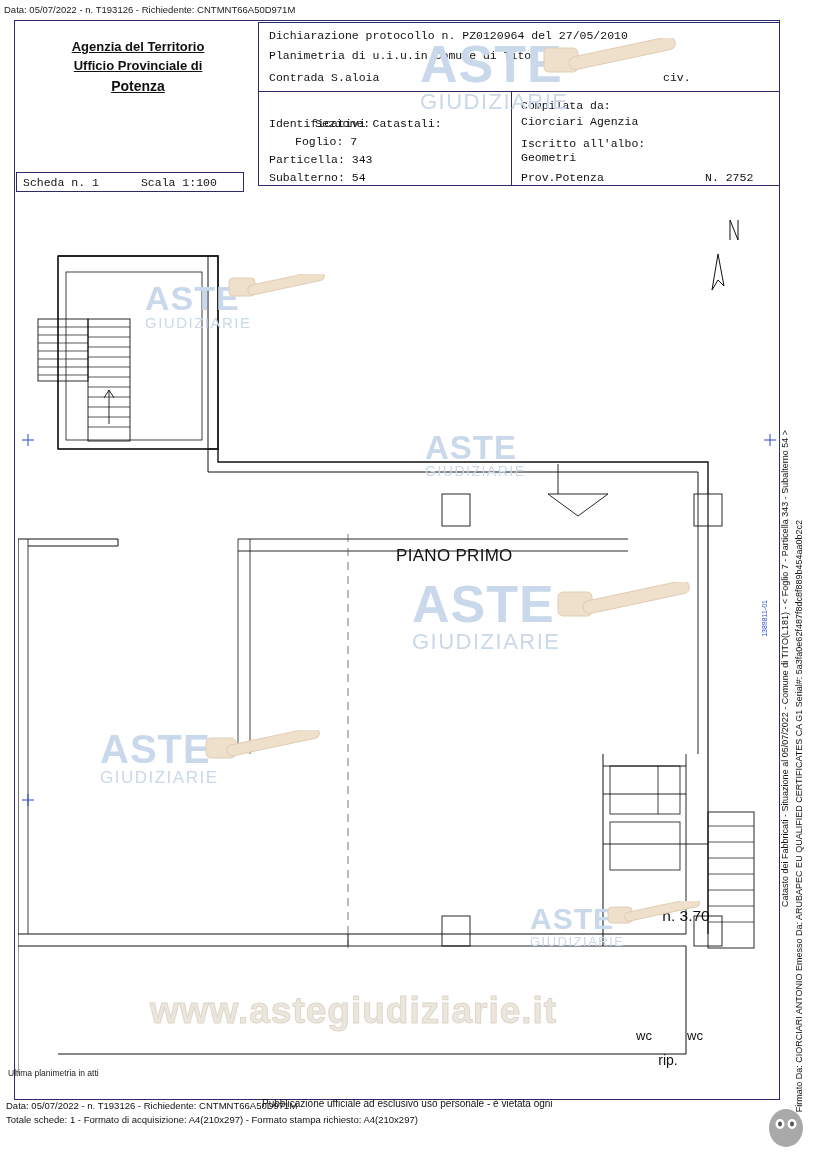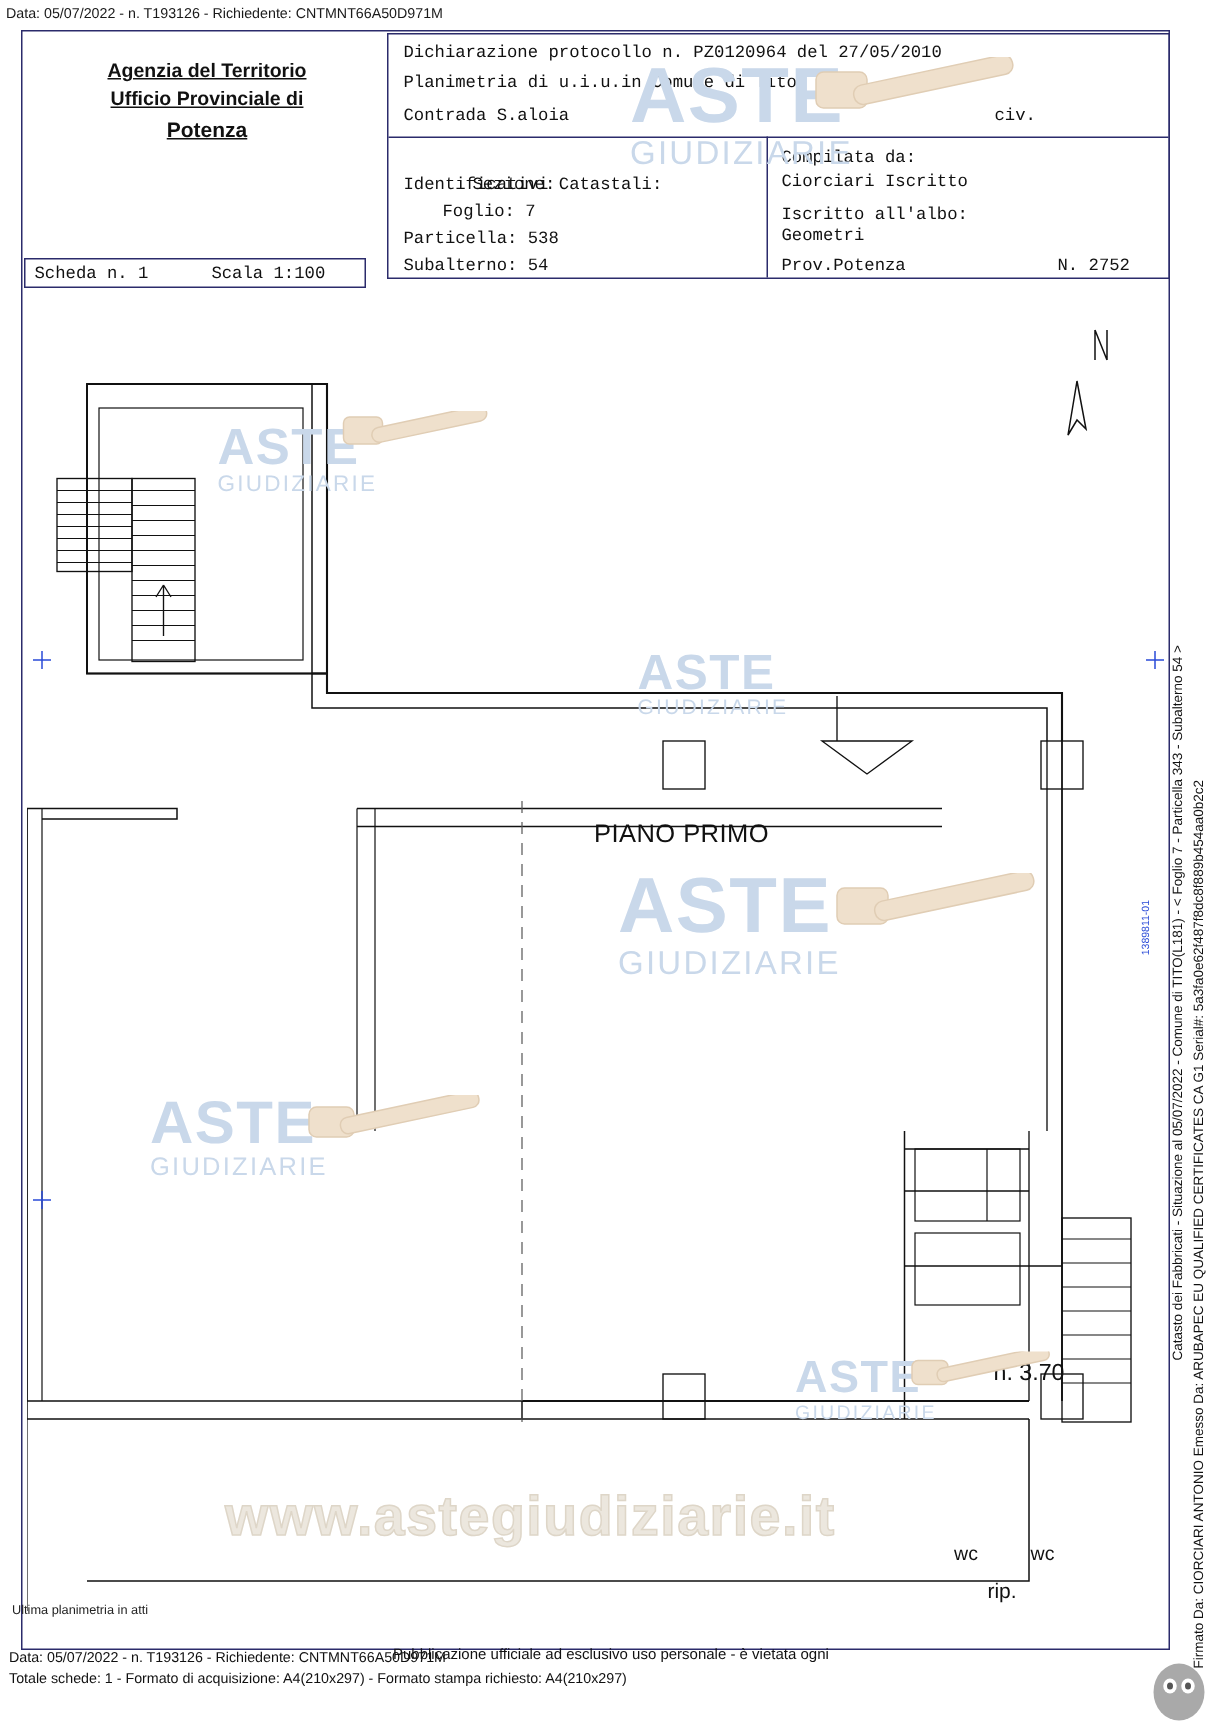--- a/index.html
+++ b/index.html
@@ -146,25 +146,25 @@
   <div class="cartouche">
     <div class="cart-line" style="top:6px;">Dichiarazione protocollo n. PZ0120964 del  27/05/2010</div>
     <div class="cart-line" style="top:26px;">Planimetria di u.i.u.in Comune di Tito</div>
     <div class="cart-line" style="top:48px;">Contrada S.aloia</div>
     <div class="cart-line" style="top:48px;left:404px;">civ.</div>
     <div class="cart-div" style="top:68px;"></div>
     <div class="cart-vdiv" style="left:252px;"></div>
     <div class="cart-line" style="top:76px;margin-top:18px;">Identificativi Catastali:</div>
     <div class="cart-line" style="top:94px;left:24px;margin-left:32px;">Sezione:</div>
     <div class="cart-line" style="top:112px;left:36px;">Foglio: 7</div>
-    <div class="cart-line" style="top:130px;">Particella: 538</div>
+    <div class="cart-line" style="top:130px;">Particella: 343</div>
     <div class="cart-line" style="top:148px;">Subalterno: 54</div>
 
     <div class="cart-line" style="top:76px;left:262px;">Compilata da:</div>
-    <div class="cart-line" style="top:92px;left:262px;">Ciorciari Iscritto</div>
+    <div class="cart-line" style="top:92px;left:262px;">Ciorciari Agenzia</div>
     <div class="cart-line" style="top:114px;left:262px;">Iscritto all'albo:</div>
     <div class="cart-line" style="top:128px;left:262px;">Geometri</div>
     <div class="cart-line" style="top:148px;left:262px;">Prov.Potenza</div>
     <div class="cart-line" style="top:148px;left:446px;">N.  2752</div>
   </div>
 
   <div class="scheda">
     <span>Scheda n. 1</span>
     <span class="sc2">Scala 1:100</span>
   </div>

